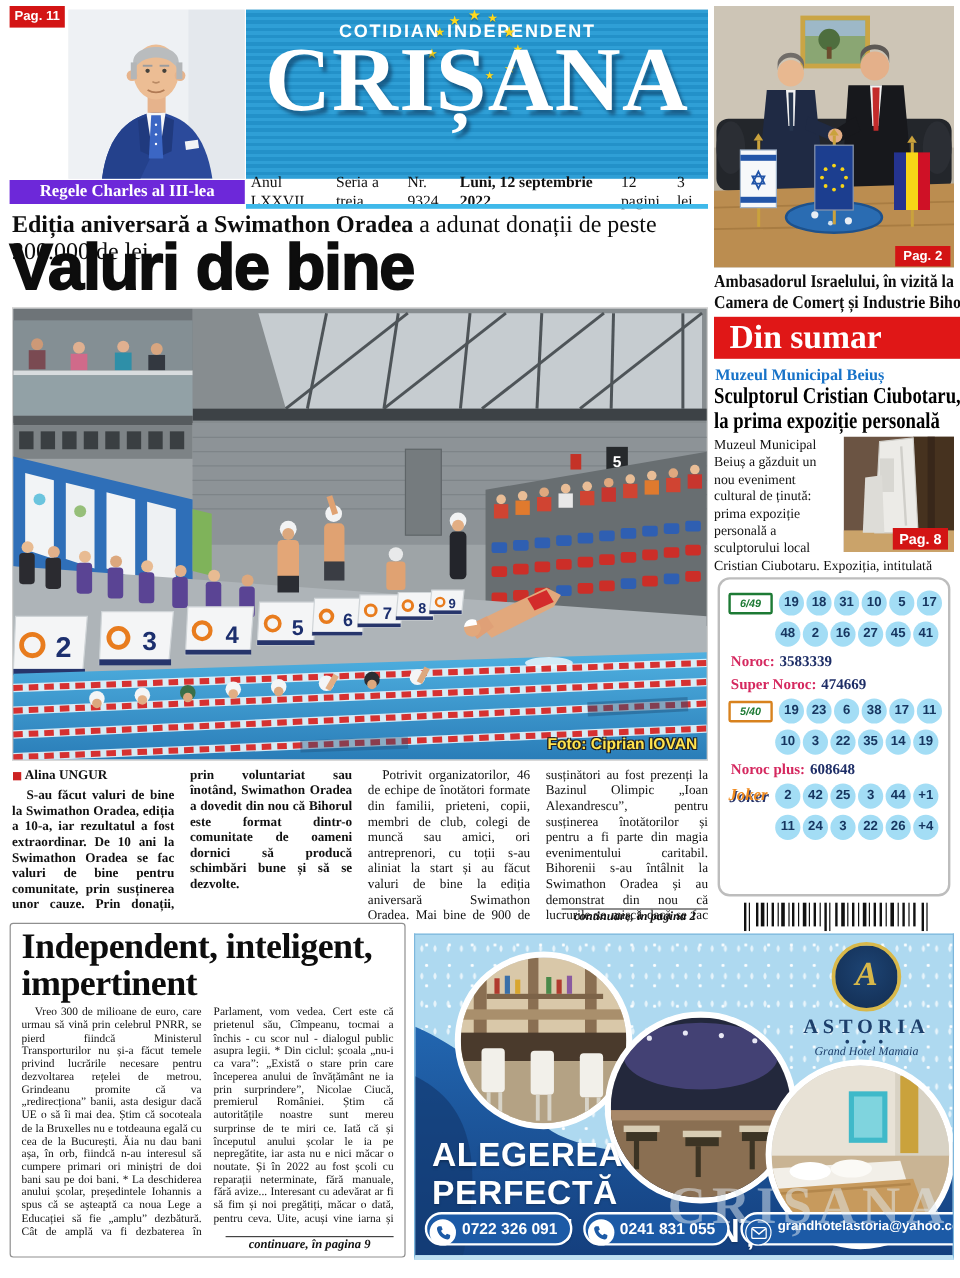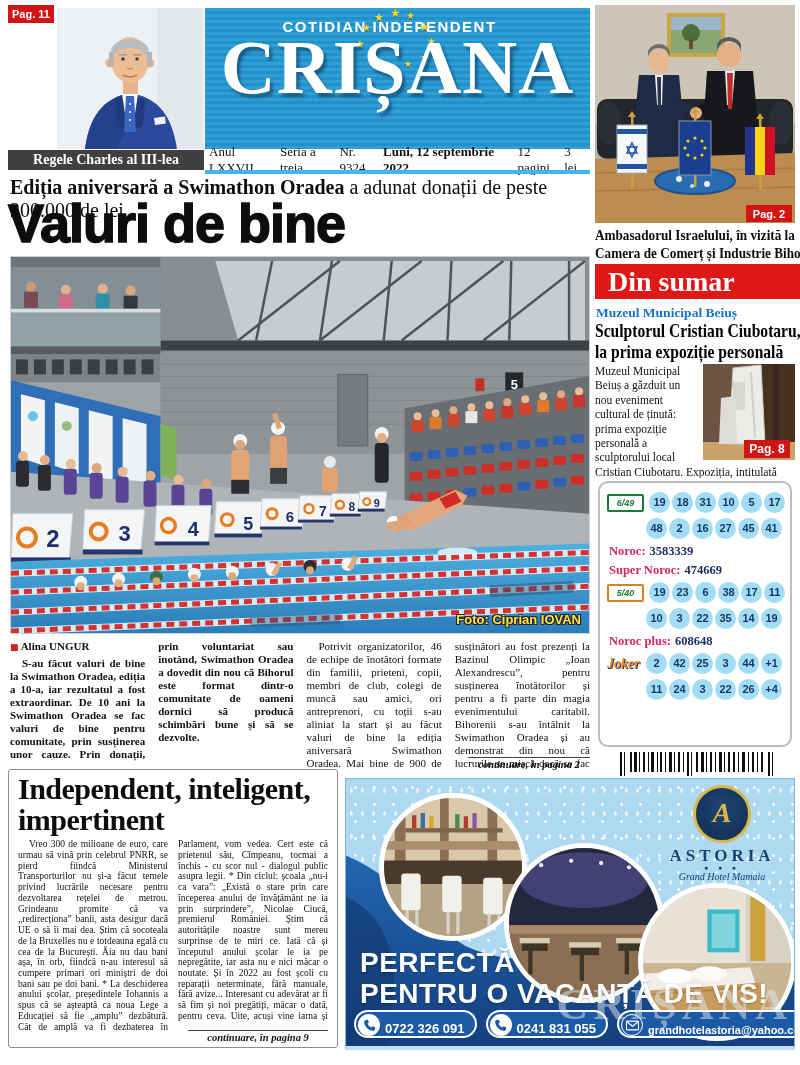--- a/index.html
+++ b/index.html
@@ -5,21 +5,21 @@
   html,body{margin:0;padding:0;background:#e8e8e8;}
   .page{position:relative;width:800px;height:1065px;background:#ffffff;overflow:hidden;
         font-family:"Liberation Serif",serif;margin:0 auto;}
   .abs{position:absolute;}
 
   
   .badge{background:#d31414;color:#fff;font:bold 11px "Liberation Sans",sans-serif;
          display:flex;align-items:center;justify-content:center;}
   .badge-pag11{left:8px;top:5px;width:46px;height:18px;}
   .charles{left:57px;top:8px;width:147px;height:141px;background:#eef1f4;}
-  .charles-cap{left:8px;top:150px;width:196px;height:20px;background:#404040;color:#fff;
+  .charles-cap{left:8px;top:150px;width:196px;height:20px;background:#6d28d9;color:#fff;
                font:bold 14px "Liberation Serif",serif;display:flex;align-items:center;justify-content:center;}
   .masthead{left:205px;top:8px;width:385px;height:141px;
             background:repeating-linear-gradient(180deg,#2f9fd6 0 3px,#2391c9 3px 6px);}
   .tagline{position:absolute;left:0;right:16px;top:10px;text-align:center;color:#fff;
            font:bold 15px "Liberation Sans",sans-serif;letter-spacing:1.5px;}
   .masthead-title{position:absolute;left:0;right:0;top:18px;text-align:center;color:#fff;
            font:bold 76px/1.1 "Liberation Serif",serif;letter-spacing:1px;
            text-shadow:3px 4px 3px rgba(13,55,92,.6);}
   .eu-star{position:absolute;color:#ffd91c;font-family:"DejaVu Sans",sans-serif;text-shadow:0 1px 1px rgba(0,0,0,.25);}
   .datebar{left:205px;top:151px;width:385px;height:17px;display:flex;justify-content:center;
@@ -101,22 +101,22 @@
   .ad-c3{left:292px;top:104px;width:148px;height:148px;}
   .ad-logo{position:absolute;right:6px;top:6px;width:132px;text-align:center;}
   .ad-logo-circle{width:52px;height:52px;margin:0 auto;border-radius:50%;background:radial-gradient(circle at 50% 40%,#1d4474,#122c50);
                   border:3px solid #d8b84a;color:#d8b84a;font:bold italic 28px/50px "Liberation Serif",serif;}
   .ad-brand{font:bold 17px "Liberation Serif",serif;letter-spacing:4px;color:#1d3f6b;margin-top:3px;}
   .ad-dots{color:#1d3f6b;font-size:7px;letter-spacing:4px;line-height:4px;}
   .ad-sub{font:italic 10px "Liberation Serif",serif;color:#1d3f6b;margin-top:1px;}
   .ad-text{position:absolute;left:14px;top:168px;color:#fff;font:bold 28px/1.12 "Liberation Sans",sans-serif;
            letter-spacing:.5px;text-shadow:0 1px 2px rgba(0,0,0,.25);white-space:nowrap;}
   .ad-buttons{position:absolute;left:8px;bottom:8px;display:flex;gap:9px;}
-  .pill{display:flex;align-items:flex-end;gap:5px;height:28px;border:2px solid #fff;border-radius:16px;
-        background:#1c5aa6;padding:16px 10px 0 2px;box-sizing:border-box;}
+  .pill{display:flex;align-items:flex-start;gap:5px;height:28px;border:2px solid #fff;border-radius:16px;
+        background:#1c5aa6;padding:4px 10px 0 2px;box-sizing:border-box;}
   .pill-ic{width:22px;height:22px;border-radius:50%;background:#fff;display:flex;align-items:center;justify-content:center;}
   .pill-ic.inv{background:#1c5aa6;border:1.5px solid #fff;box-sizing:border-box;}
   .pill-label{color:#fff;font:bold 13px "Liberation Sans",sans-serif;white-space:nowrap;}
   .pill-label.small{font-size:11px;}
   .watermark{position:absolute;right:2px;bottom:16px;font:bold 44px "Liberation Serif",serif;
              color:rgba(225,233,240,.5);letter-spacing:5px;pointer-events:none;}
 </style>
 </head>
 <body>
 
@@ -742,20 +742,21 @@
     </div>
 
     <div class="ad-logo">
       <div class="ad-logo-circle">A</div>
       <div class="ad-brand">ASTORIA</div>
       <div class="ad-dots">● ● ●</div>
       <div class="ad-sub">Grand Hotel Mamaia</div>
     </div>
 
     <div class="ad-text">
+      <span style="display:block">ALEGEREA</span>
       <span style="display:block">PERFECTĂ</span>
       <span style="display:block">PENTRU O VACANȚĂ DE VIS!</span>
     </div>
 
     <div class="ad-buttons">
       <div class="pill">
         <span class="pill-ic">
           <svg width="13" height="13" viewBox="0 0 16 16">
               <path d="M3.6,1.2 L6,1 L7.2,4.4 L5.6,5.8 C6.4,7.8 8.2,9.6 10.2,10.4 L11.6,8.8 L15,10 L14.8,12.4 C14.6,13.8 13.4,14.8 12,14.6 C6.4,13.8 2.2,9.6 1.4,4 C1.2,2.6 2.2,1.4 3.6,1.2 Z" fill="#1c5aa6"></path>
             </svg>

